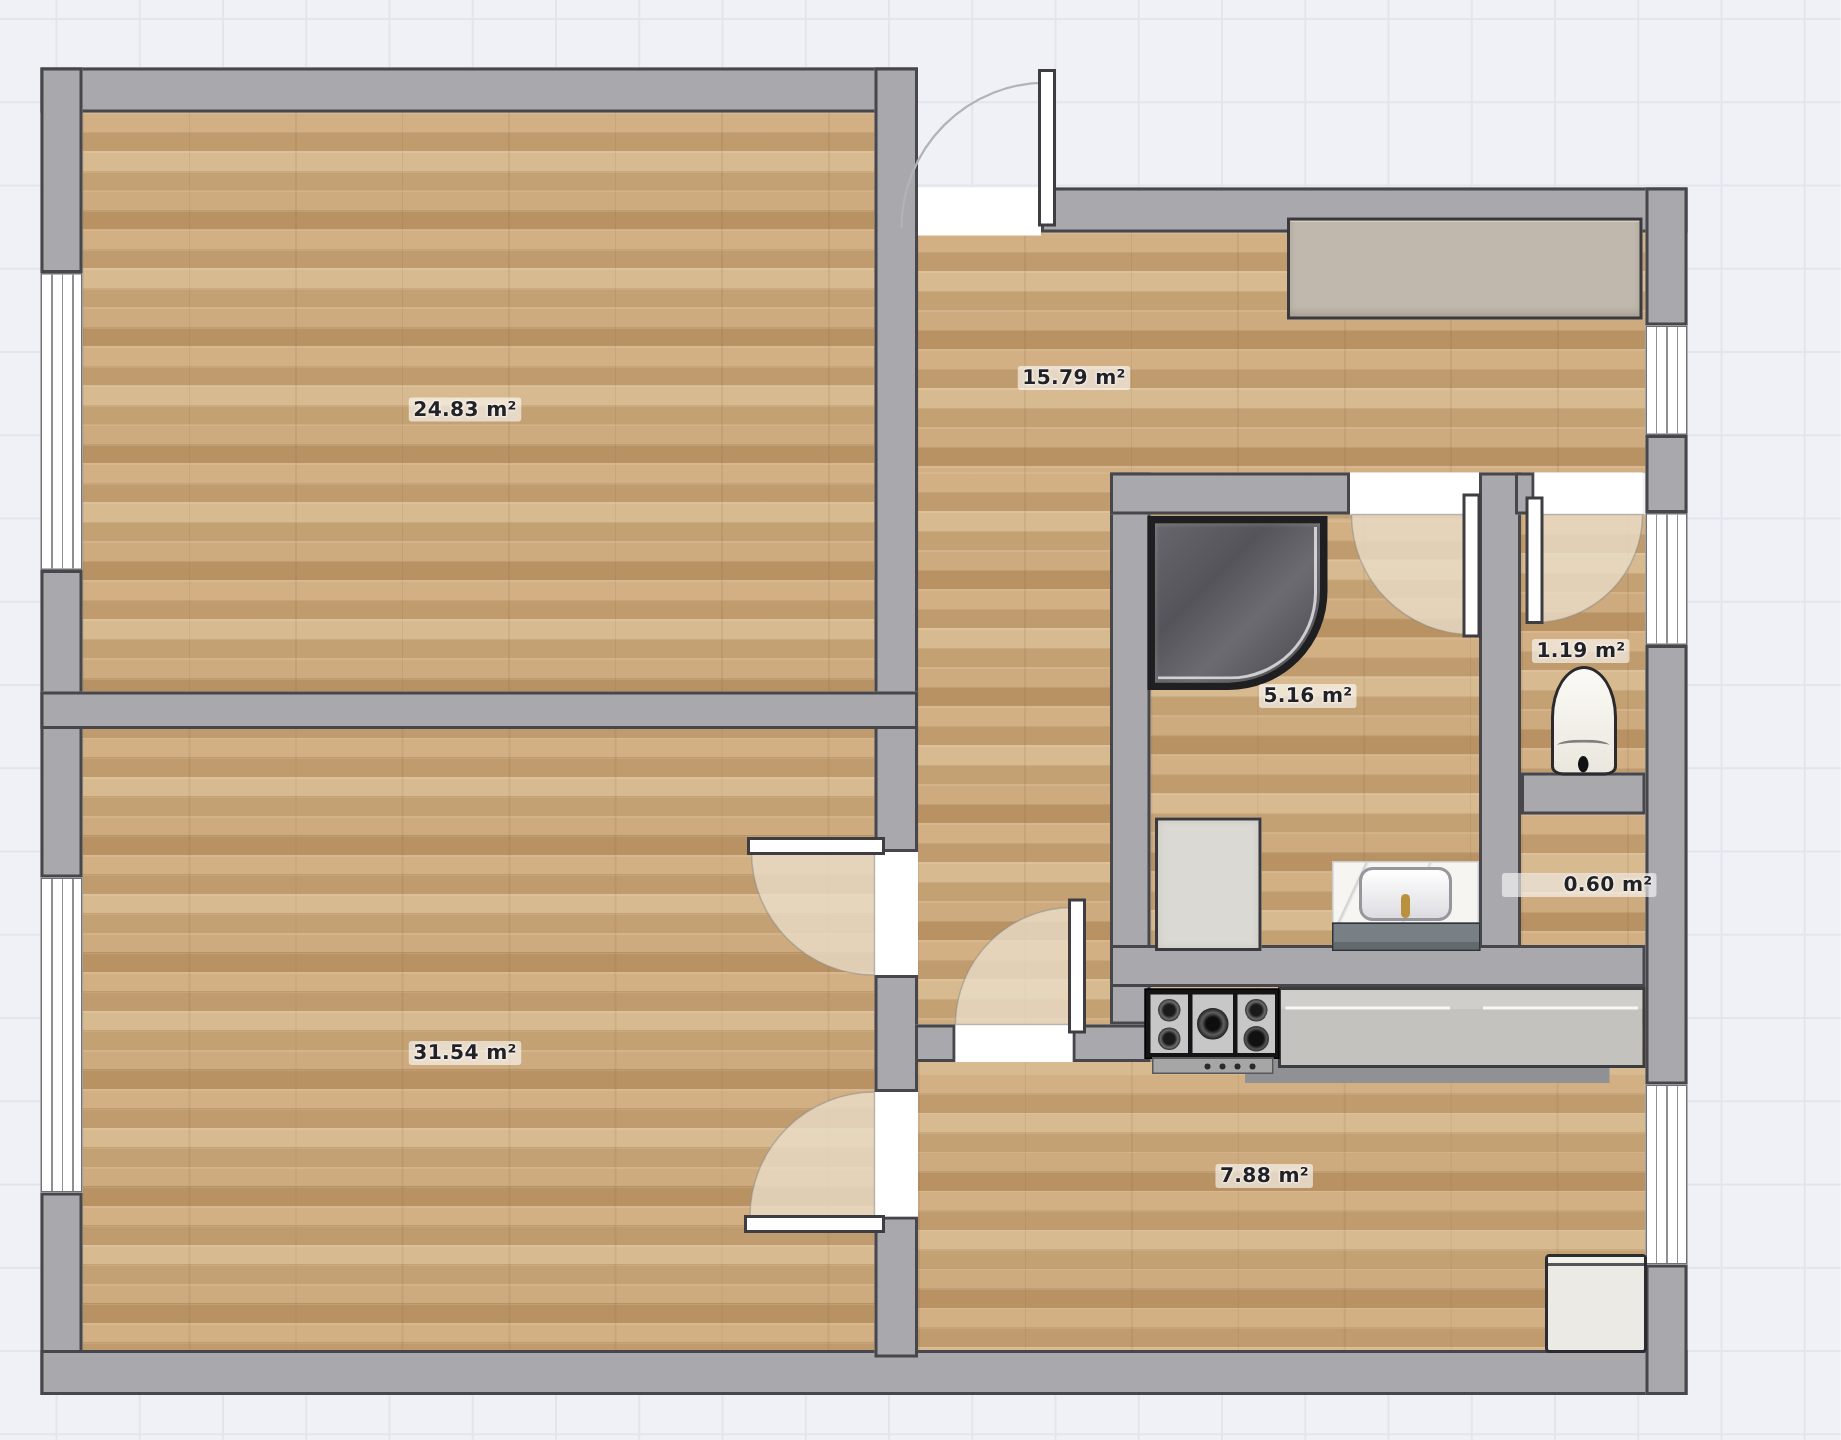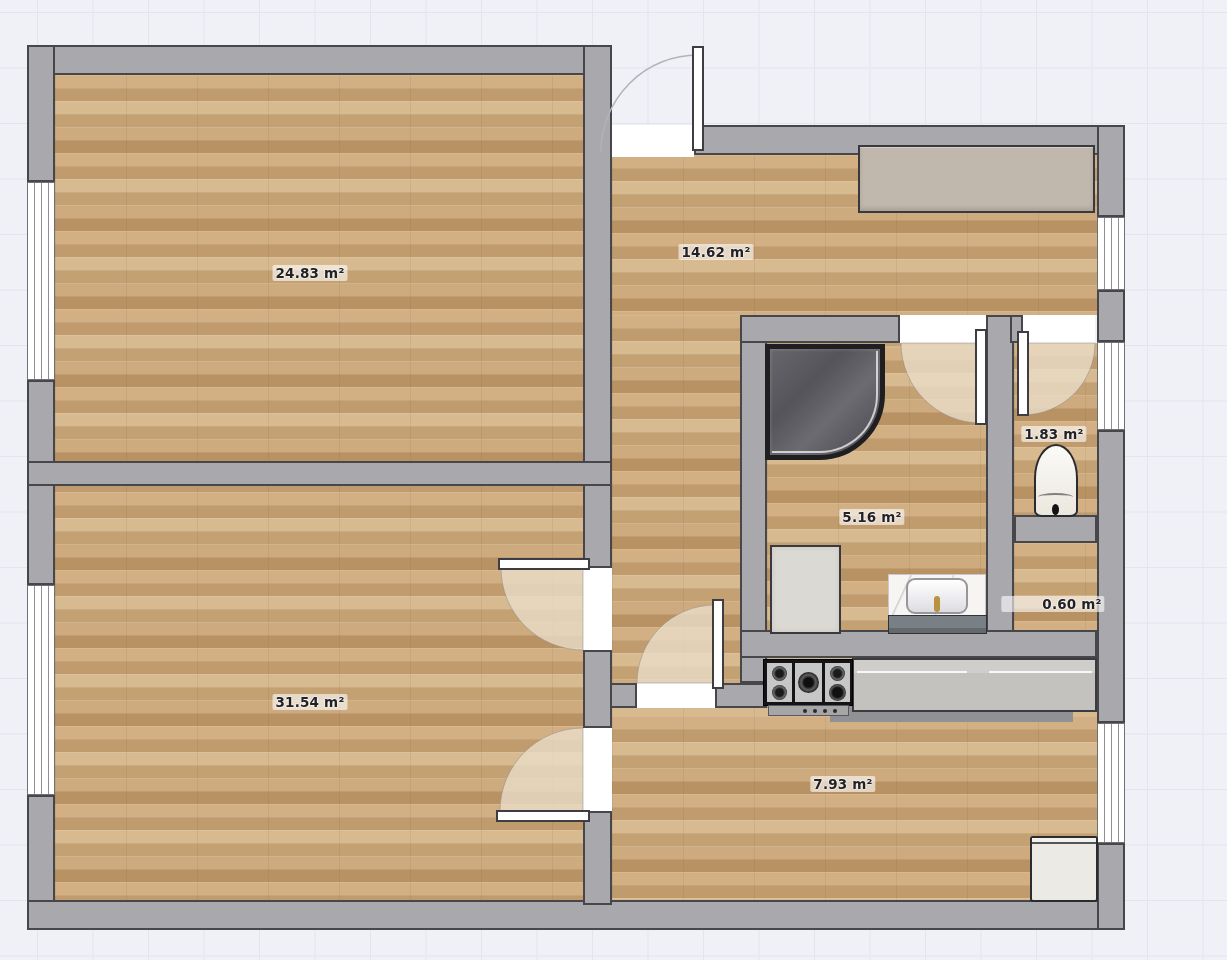--- a/index.html
+++ b/index.html
@@ -168,19 +168,19 @@
 
     <path d="M 981,343 L 901,343 A 80,80 0 0 0 981,423 Z" fill="#e9dcc6" fill-opacity="0.82" stroke="#8a8a8a" stroke-opacity="0.5" stroke-width="1"></path>
     <rect x="976" y="330" width="10" height="94" fill="#ffffff" stroke="#3e3e42" stroke-width="2"></rect>
 
     <path d="M 1023,343 L 1023,415 A 72,72 0 0 0 1095,343 Z" fill="#e9dcc6" fill-opacity="0.82" stroke="#8a8a8a" stroke-opacity="0.5" stroke-width="1"></path>
     <rect x="1018" y="332" width="10" height="83" fill="#ffffff" stroke="#3e3e42" stroke-width="2"></rect>
   </svg>
 
   <div class="room-label" style="left:310px;top:273px;">24.83 m²</div>
   <div class="room-label" style="left:310px;top:702px;">31.54 m²</div>
-  <div class="room-label" style="left:716px;top:252px;">14.62 m²</div>
-  <div class="room-label" style="left:872px;top:517px;">5.16 m²</div>
-  <div class="room-label" style="left:1054px;top:434px;">1.83 m²</div>
-  <div class="room-label" style="left:1053px;top:604px;padding-left:41px;">0.60 m²</div>
-  <div class="room-label" style="left:843px;top:784px;">7.93 m²</div>
+  <div class="room-label" style="left:716px;top:252px;">15.79 m²</div>
+  <div class="room-label" style="left:872px;top:464px;">5.16 m²</div>
+  <div class="room-label" style="left:1054px;top:434px;">1.19 m²</div>
+  <div class="room-label" style="left:1053px;top:590px;padding-left:41px;">0.60 m²</div>
+  <div class="room-label" style="left:843px;top:784px;">7.88 m²</div>
 
 </div>
 
 </body></html>

